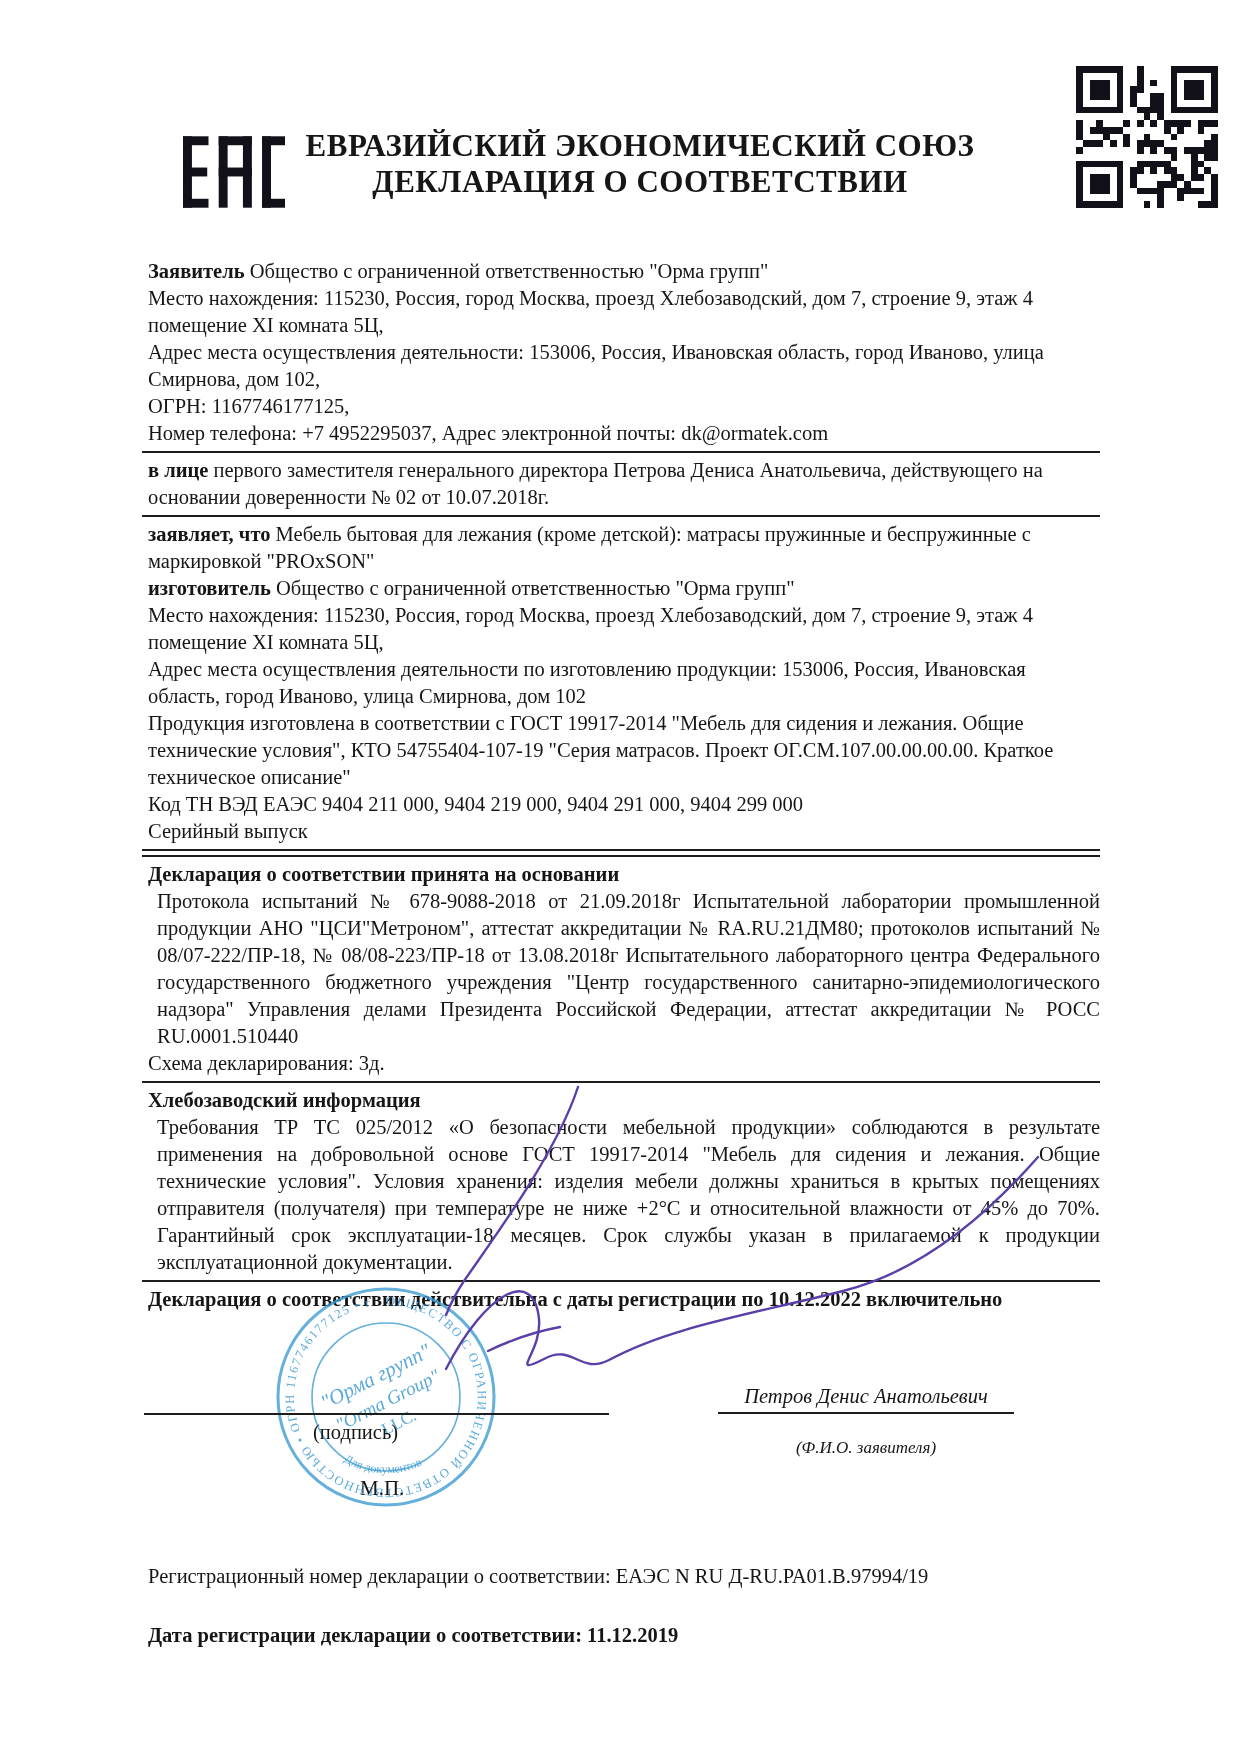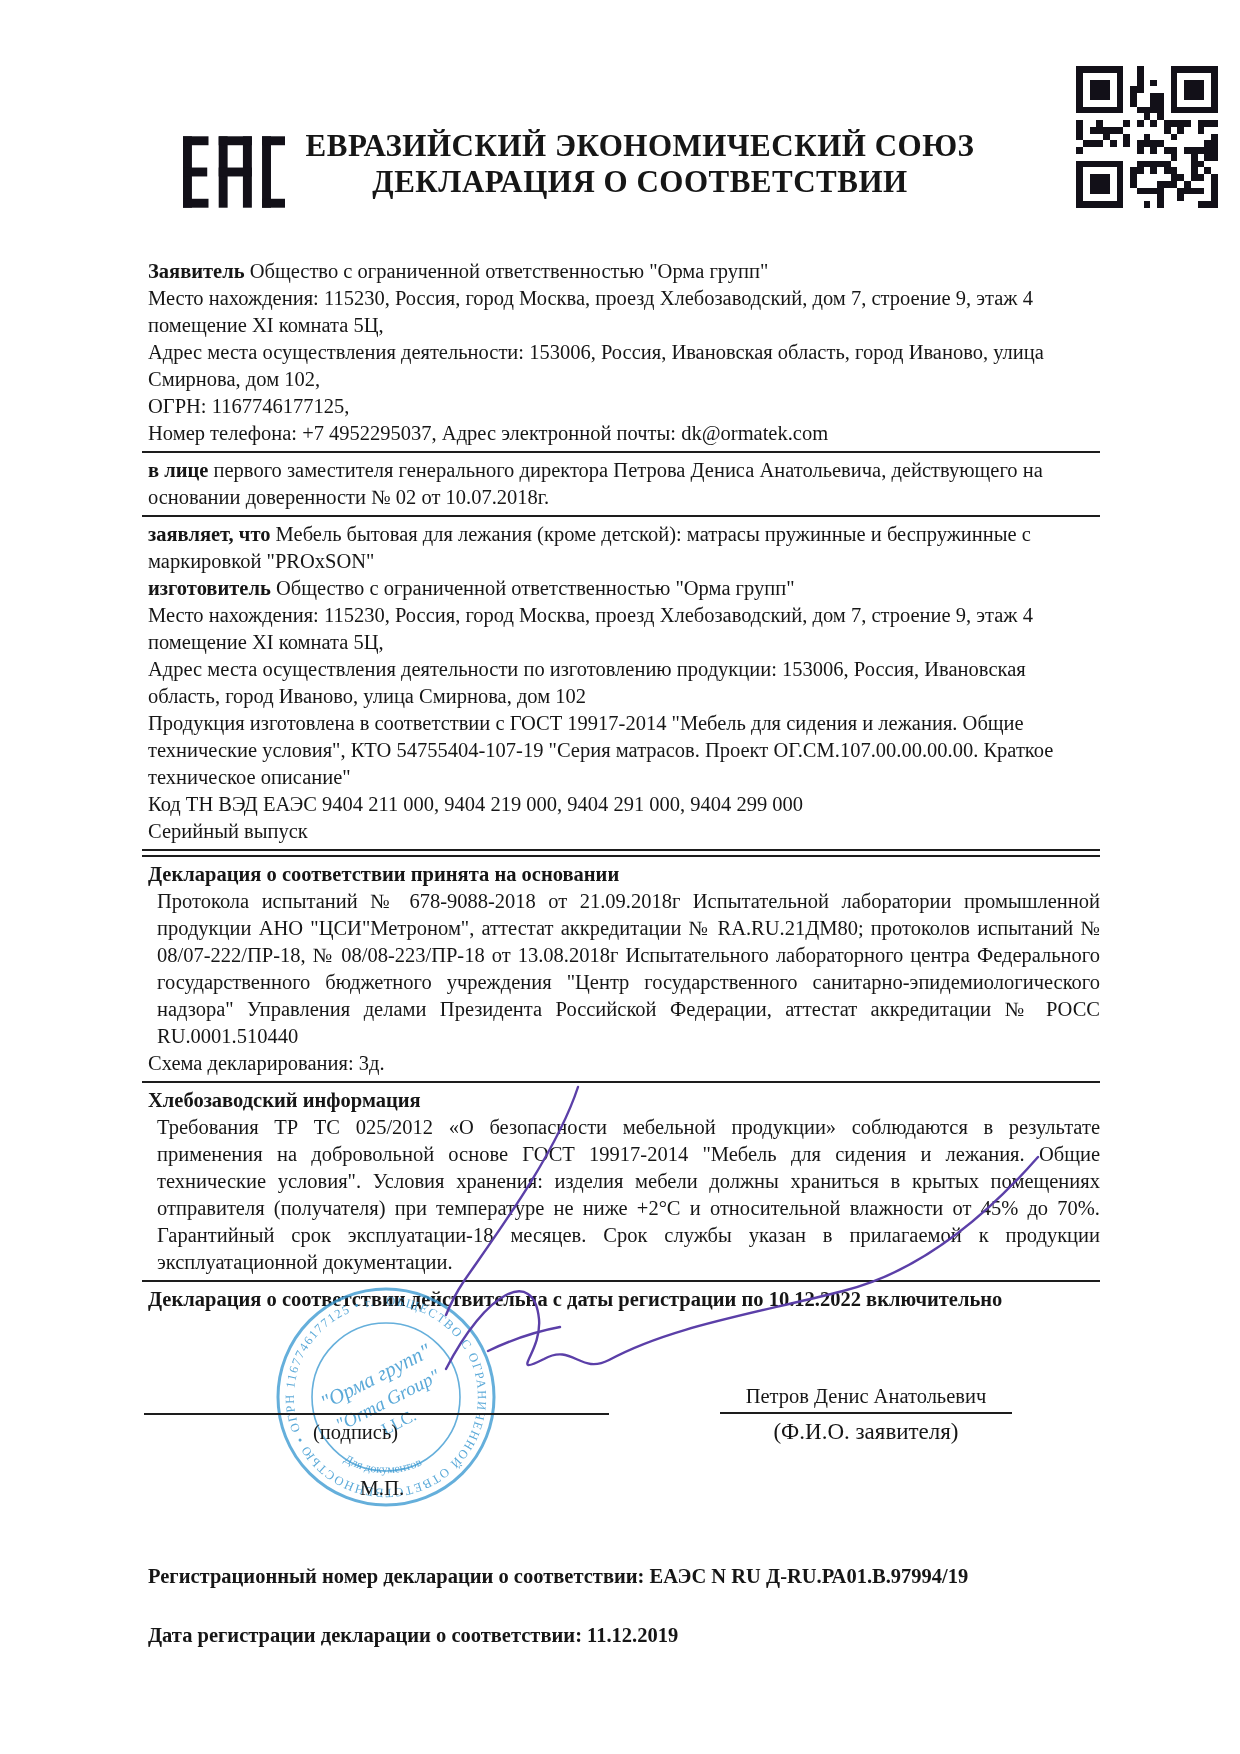--- a/index.html
+++ b/index.html
@@ -37,32 +37,32 @@
   hr.rule{border:none;border-top:2px solid #1d1d1d;margin:4px 0 4px -6px;width:calc(100% + 6px);}
   .just{text-align:justify;}
   .ind{padding-left:9px;}
   .pad-para{padding:6px 0 8px 9px;line-height:29px;}
 
   
   .sig-zone{position:relative;height:210px;margin-top:14px;}
   .sig-line-left{position:absolute;left:-4px;top:86px;width:465px;border-top:2px solid #1d1d1d;}
   .sig-caption{position:absolute;left:165px;top:92px;font-size:20.5px;}
   .mp-label{position:absolute;left:212px;top:148px;font-size:21px;font-family:Liberation Serif, serif;}
-  .fio-block{position:absolute;left:532px;top:56px;width:372px;text-align:center;}
+  .fio-block{position:absolute;left:532px;top:56px;width:372px;text-align:center;font-style:italic;}
   .fio-name{display:inline-block;border-bottom:2px solid #1d1d1d;padding:0 26px 2px 26px;white-space:nowrap;}
-  .fio-caption{margin-top:4px;font-size:23px;}
+  .fio-caption{margin-top:20px;font-size:17px;}
 
   .stamp{position:absolute;left:118px;top:-50px;width:240px;height:240px;pointer-events:none;}
   .stamp svg{width:100%;height:100%;}
   .stamp-text{fill:#3f9bd2;opacity:.85;}
   .signature-ink{position:absolute;left:180px;top:-258px;width:730px;height:450px;pointer-events:none;}
   .signature-ink svg{width:100%;height:100%;}
 
   
-  .reg-line{margin-top:26px;font-weight:bold;font-size:20.5px;}
+  .reg-line{margin-top:26px;font-weight:normal;font-size:20.5px;}
   .date-line{margin-top:32px;font-weight:bold;font-size:20.5px;}
 </style>
 </head>
 <body>
 
 <div class="page">
 
   <div class="doc-header">
     <div class="eac-logo">
       <svg viewBox="0 0 160 112" xmlns="http://www.w3.org/2000/svg" aria-hidden="true">

